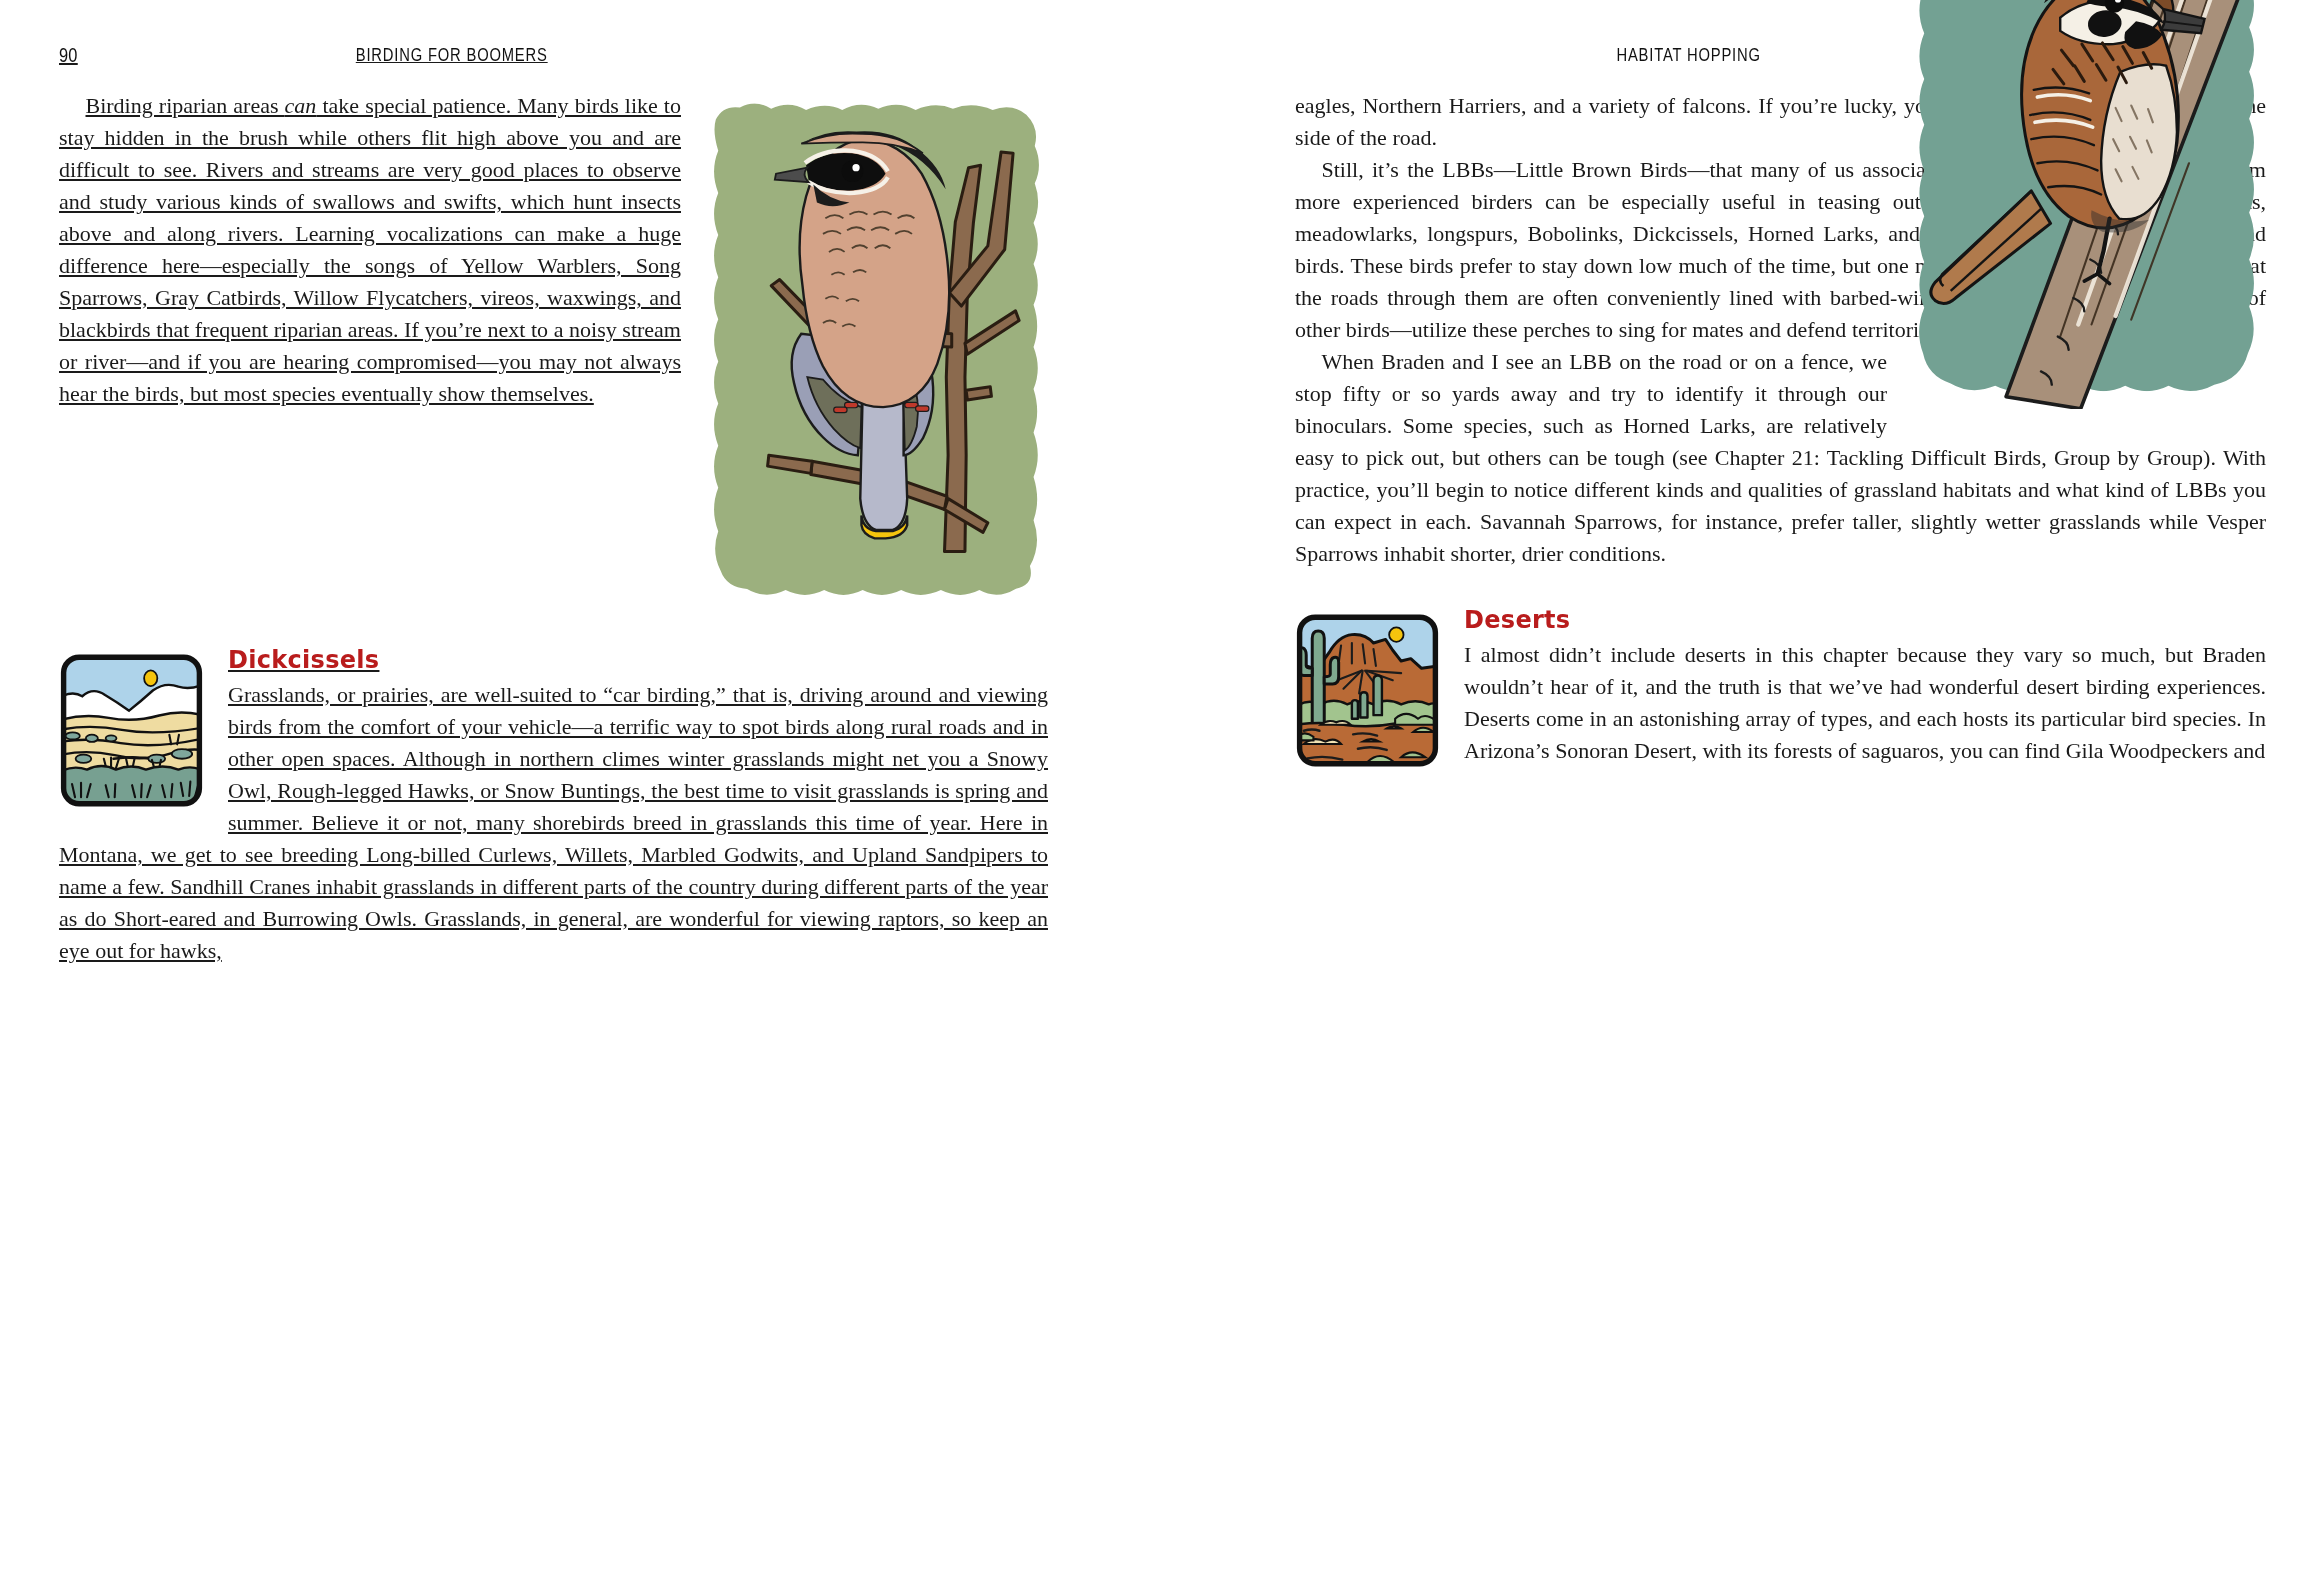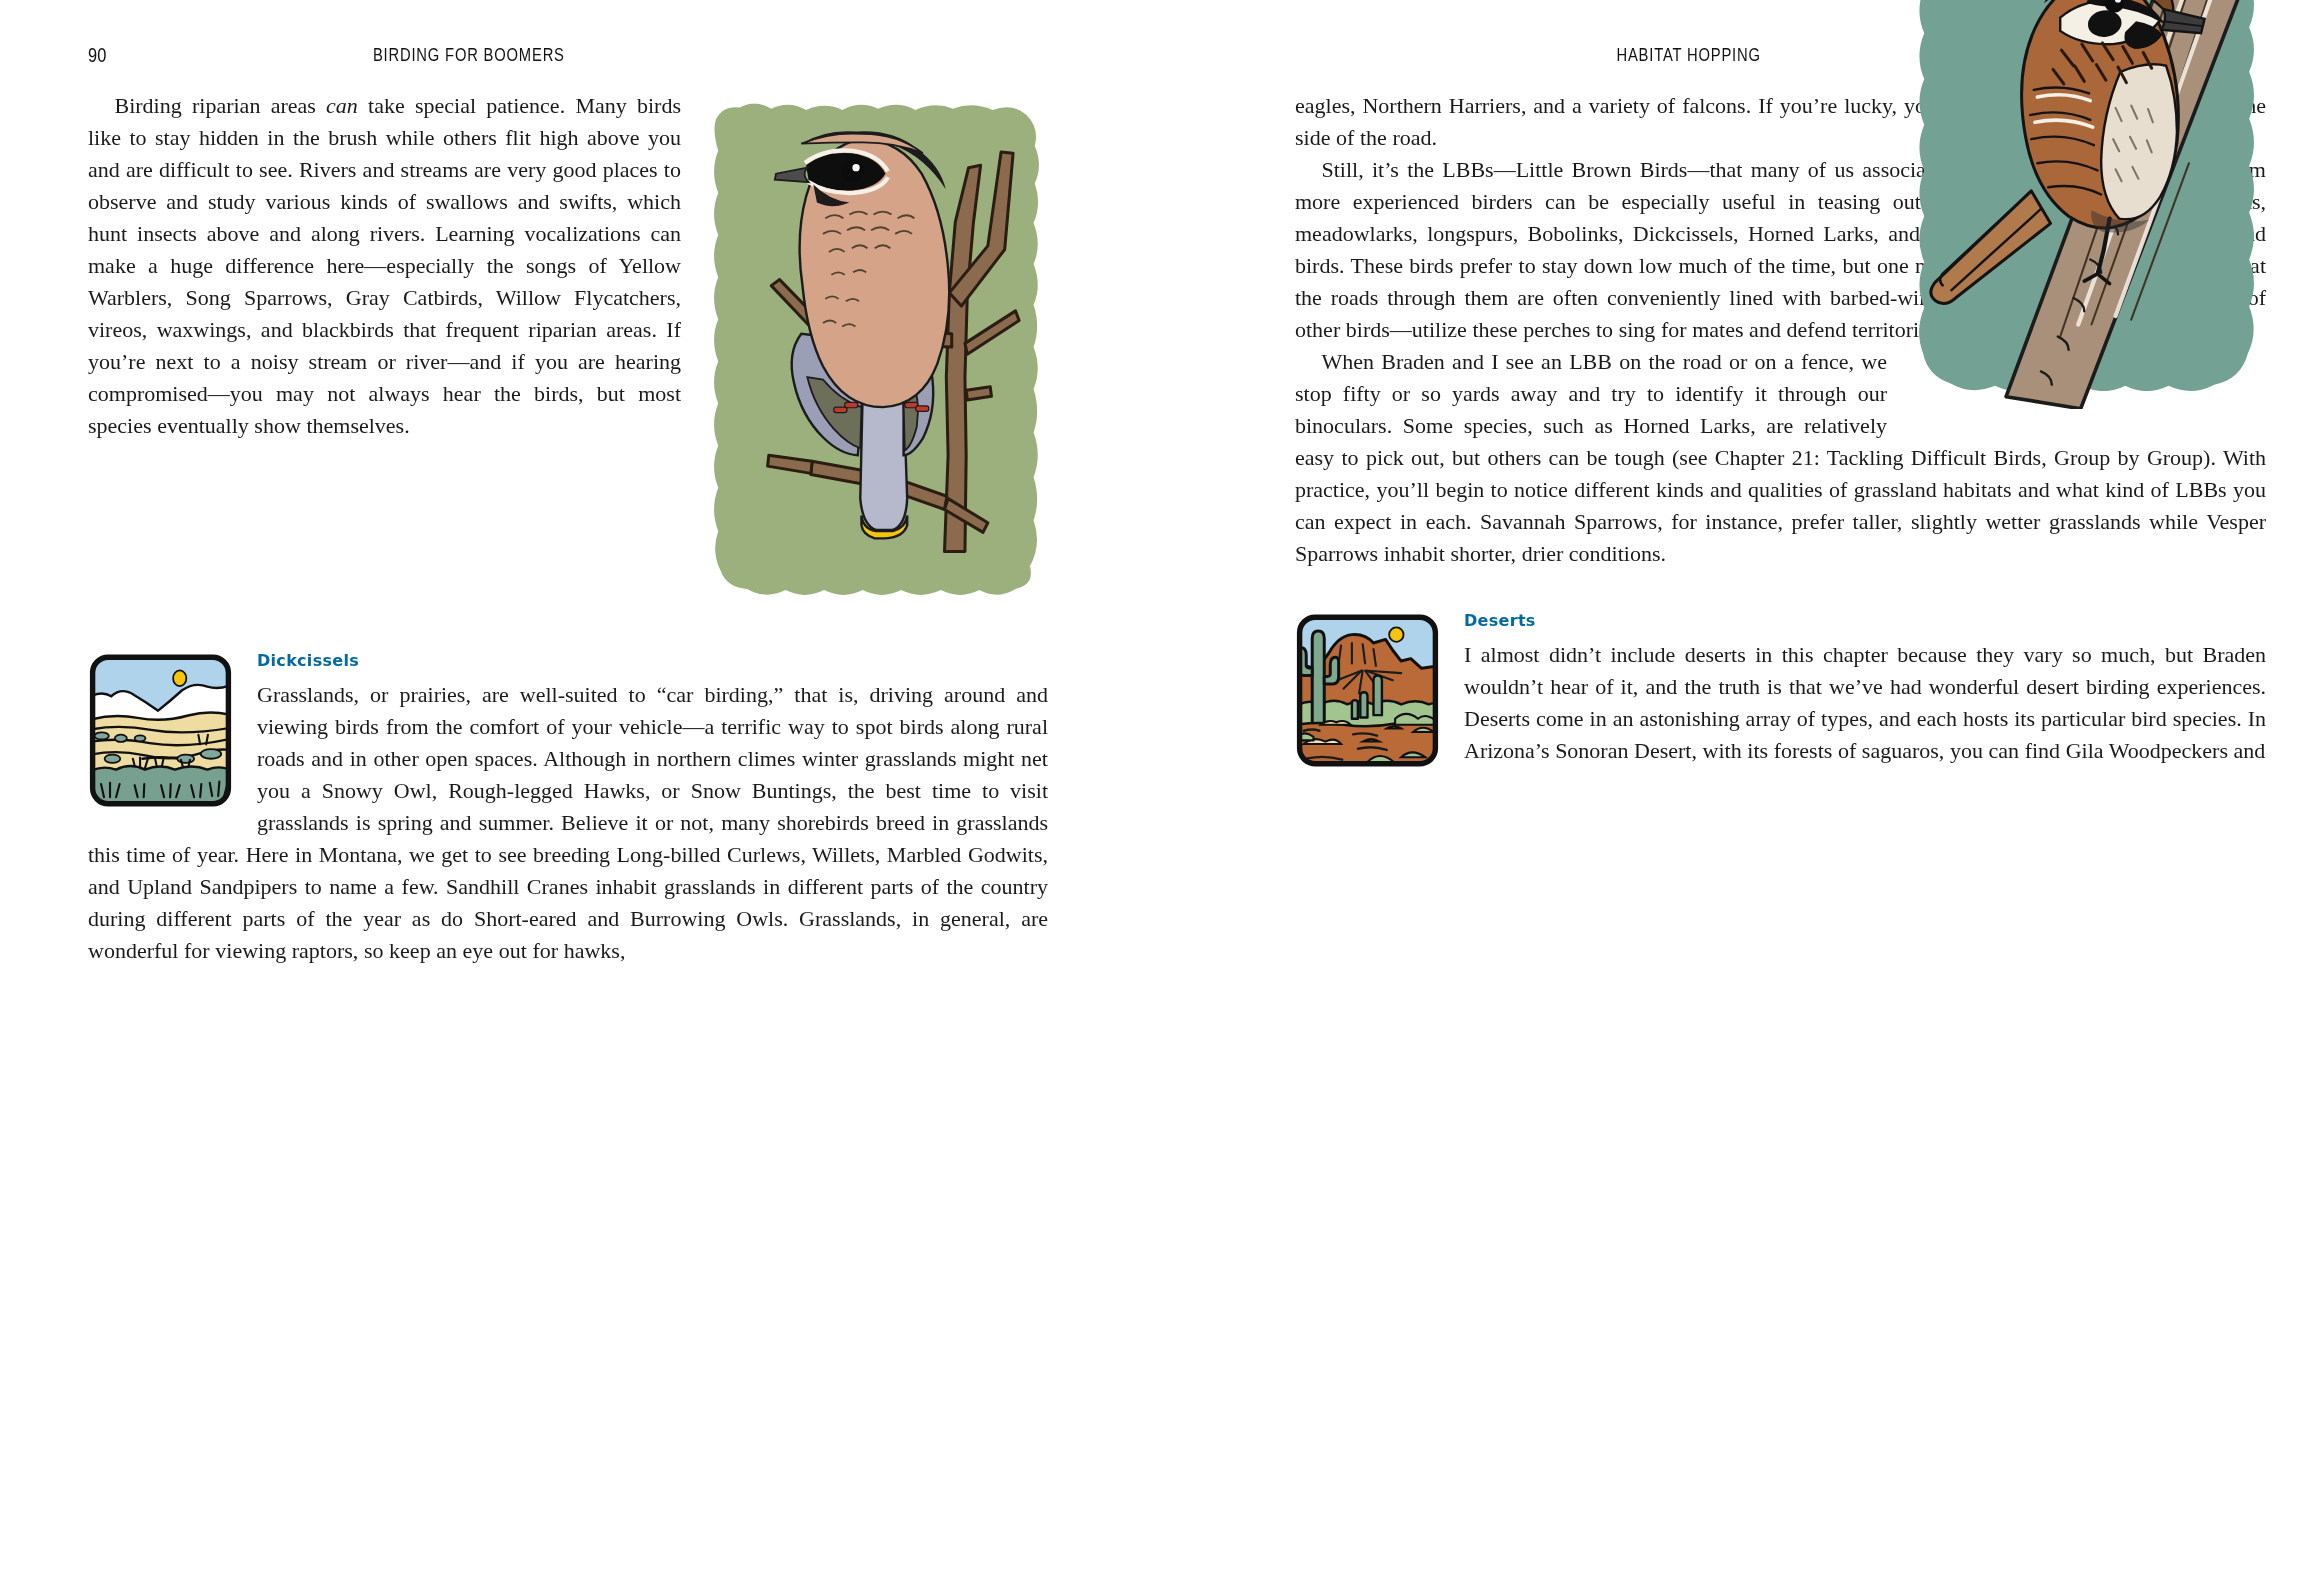--- a/index.html
+++ b/index.html
@@ -20,21 +20,21 @@
     width: 2319px;
     height: 1581px;
     display: flex;
   }
   .page {
     position: relative;
     width: 1159px;
     height: 1581px;
     box-sizing: border-box;
   }
-  .page-left  { padding: 0 111px 0 88px; }
+  .page-left  { padding: 0 111px 0 59px; text-decoration: underline; }
   .page-right { padding: 0 52px 0 136px; }
 
   
   .runhead {
     position: relative;
     height: 90px;
     display: flex;
     align-items: center;
     font-family: "Liberation Sans", "DejaVu Sans", sans-serif;
     font-size: 18px;
@@ -91,23 +91,23 @@
     clear: both;
     position: relative;
   }
   .sect-icon {
     float: left;
     margin: 7.2px 24px 3.6px 0;
   }
   .sect-head {
     font-family: "DejaVu Sans", "Liberation Sans", sans-serif;
     font-weight: bold;
-    font-size: 16px;
+    font-size: 24px;
     letter-spacing: 0.3px;
-    color: #0369a1;
+    color: #b91c1c;
     margin: 0 0 3.6px 0;
     line-height: 29px;
   }
   .clearfix::after { content: ""; display: block; clear: both; }
 </style>
 </head>
 <body>
 
 <div class="spread">
 

